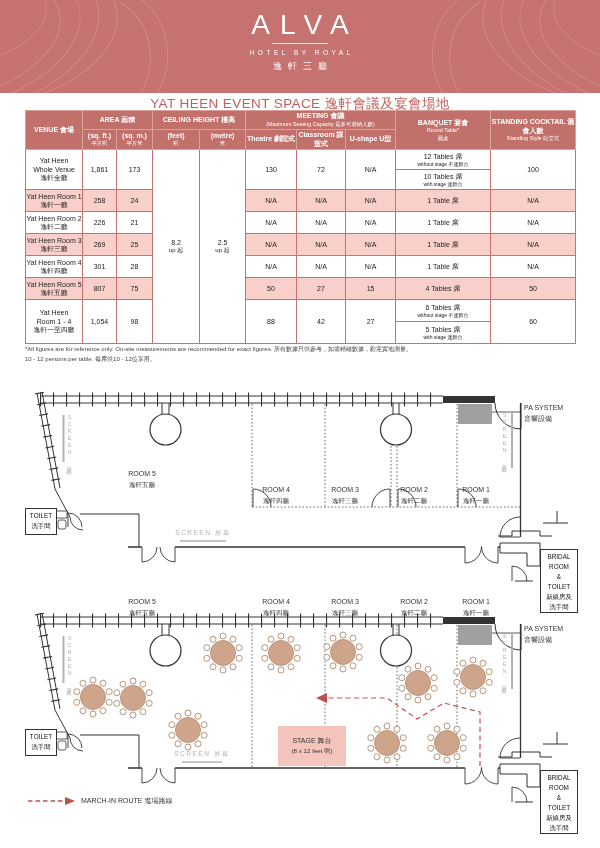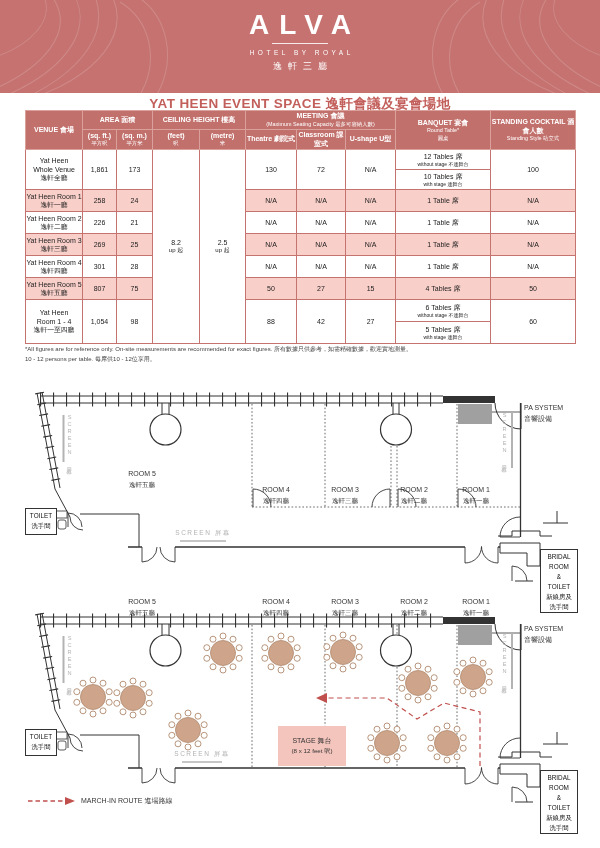--- a/index.html
+++ b/index.html
@@ -2,27 +2,27 @@
 <html><head>
 <meta charset="utf-8">
 <style>
   html,body{margin:0;padding:0;background:#888;}
   .page{position:relative;width:600px;height:848px;background:#fff;overflow:hidden;
         font-family:"Liberation Sans",sans-serif;margin:0 auto;}
   
   .banner{position:absolute;left:0;top:0;width:600px;height:93px;background:#c57270;}
   .banner svg{position:absolute;left:0;top:0;}
   .logo{position:absolute;left:0;top:10px;width:600px;text-align:center;color:#fff;}
-  .logo-name{font-size:28px;letter-spacing:10px;padding-left:10px;font-weight:700;line-height:1.1;}
+  .logo-name{font-size:28px;letter-spacing:10px;padding-left:10px;font-weight:400;line-height:1.1;}
   .logo-rule{width:56px;height:1px;background:rgba(255,255,255,.85);margin:2px auto 5px;}
   .logo-sub{font-size:6.5px;letter-spacing:3.5px;padding-left:3.5px;}
   .logo-zh{font-size:9px;letter-spacing:6px;padding-left:6px;margin-top:4px;}
   
   .sec-title{position:absolute;left:0;width:600px;text-align:center;color:#c35f5b;
-             font-weight:bold;font-size:13.5px;letter-spacing:.4px;}
+             font-weight:normal;font-size:13.5px;letter-spacing:.4px;}
   
   table.spec{position:absolute;left:25px;top:110px;width:550px;border-collapse:collapse;
              table-layout:fixed;}
   table.spec th{background:#c1706c;color:#fff;font-weight:bold;font-size:7px;line-height:1.25;
                 border:1px solid #d9a09c;padding:1px 0;vertical-align:middle;}
   table.spec th .sub{display:block;font-weight:normal;font-size:5.4px;line-height:1.3;}
   table.spec td{border:1px solid #c4736f;text-align:center;font-size:7px;color:#222;
                 line-height:1.3;padding:1px 0;vertical-align:middle;}
   tr.hl td{background:#f9cfc9;}
   .venue-cell span{display:block;}

